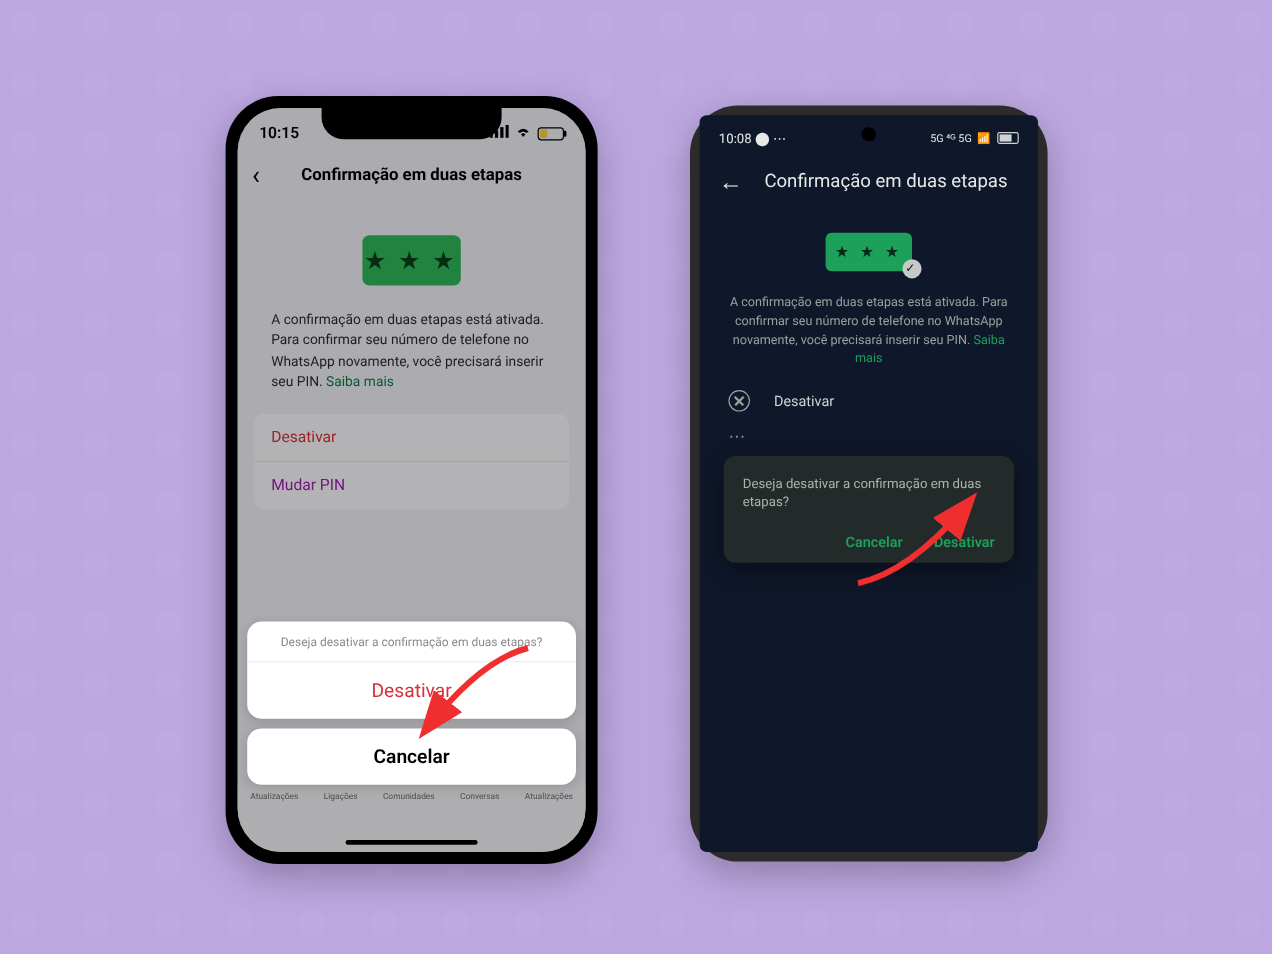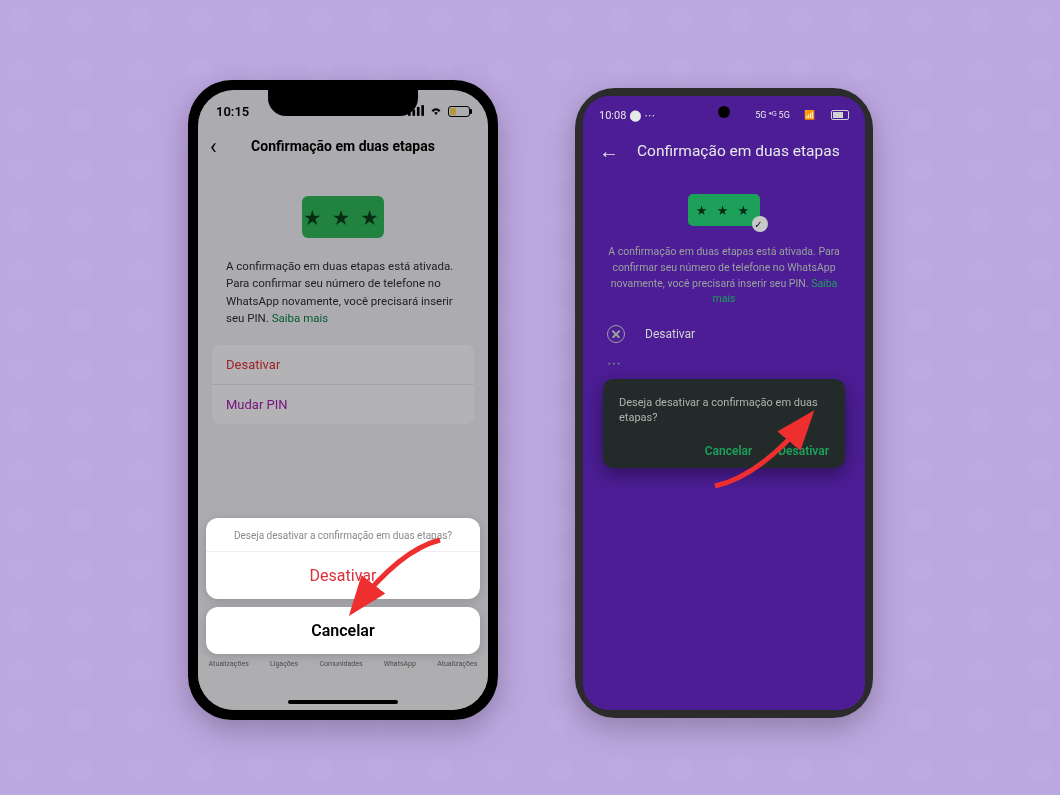--- a/index.html
+++ b/index.html
@@ -111,29 +111,29 @@
     font-size:16px; font-weight:600; color:#000;
     box-shadow: 0 2px 10px rgba(0,0,0,0.15);
   }
   
   .android {
     left: 575px; top: 88px;
     width: 298px; height: 630px;
     background:#2b2b2b; padding:8px; border-radius:40px;
   }
   .android .screen {
-    width:100%; height:100%; background:#4c1d95; border-radius:26px;
+    width:100%; height:100%; background:#0f172a; border-radius:6px;
     position:relative; overflow:hidden; color:#e7e9e8;
   }
   .punch { position:absolute; top:10px; left:50%; transform:translateX(-50%); width:12px; height:12px; background:#000; border-radius:50%; z-index:5;}
   .and-status {
     display:flex; justify-content:space-between; align-items:center;
     padding:8px 16px 2px; height:32px; font-size:11px;
   }
-  .and-status .right { display:flex; gap:15px; font-size:9px;}
+  .and-status .right { display:flex; gap:5px; font-size:9px;}
   .and-header {
     display:flex; align-items:center; gap:18px; padding:8px 16px; height:46px;
   }
   .and-header .back { font-size:20px; }
   .and-header .title { font-size:15.5px; }
   .and-pin {
     margin:20px auto 18px; width:72px; height:32px; background:#1da05a;
     border-radius:5px; display:flex; align-items:center; justify-content:center;
     font-size:13px; letter-spacing:3px; color:#052a14; position:relative;
   }
@@ -217,21 +217,21 @@
 
     <div class="ios-options">
       <div class="opt red">Desativar</div>
       <div class="opt green">Mudar PIN</div>
     </div>
 
     <div class="ios-tabbar">
       <div class="tab">Atualizações</div>
       <div class="tab">Ligações</div>
       <div class="tab">Comunidades</div>
-      <div class="tab">WhatsApp</div>
+      <div class="tab">Conversas</div>
       <div class="tab">Atualizações</div>
     </div>
 
     <div class="dim"></div>
 
     <div class="ios-sheet">
       <div class="sheet-card">
         <div class="sheet-q">Deseja desativar a confirmação em duas etapas?</div>
         <div class="sheet-act">Desativar</div>
       </div>

